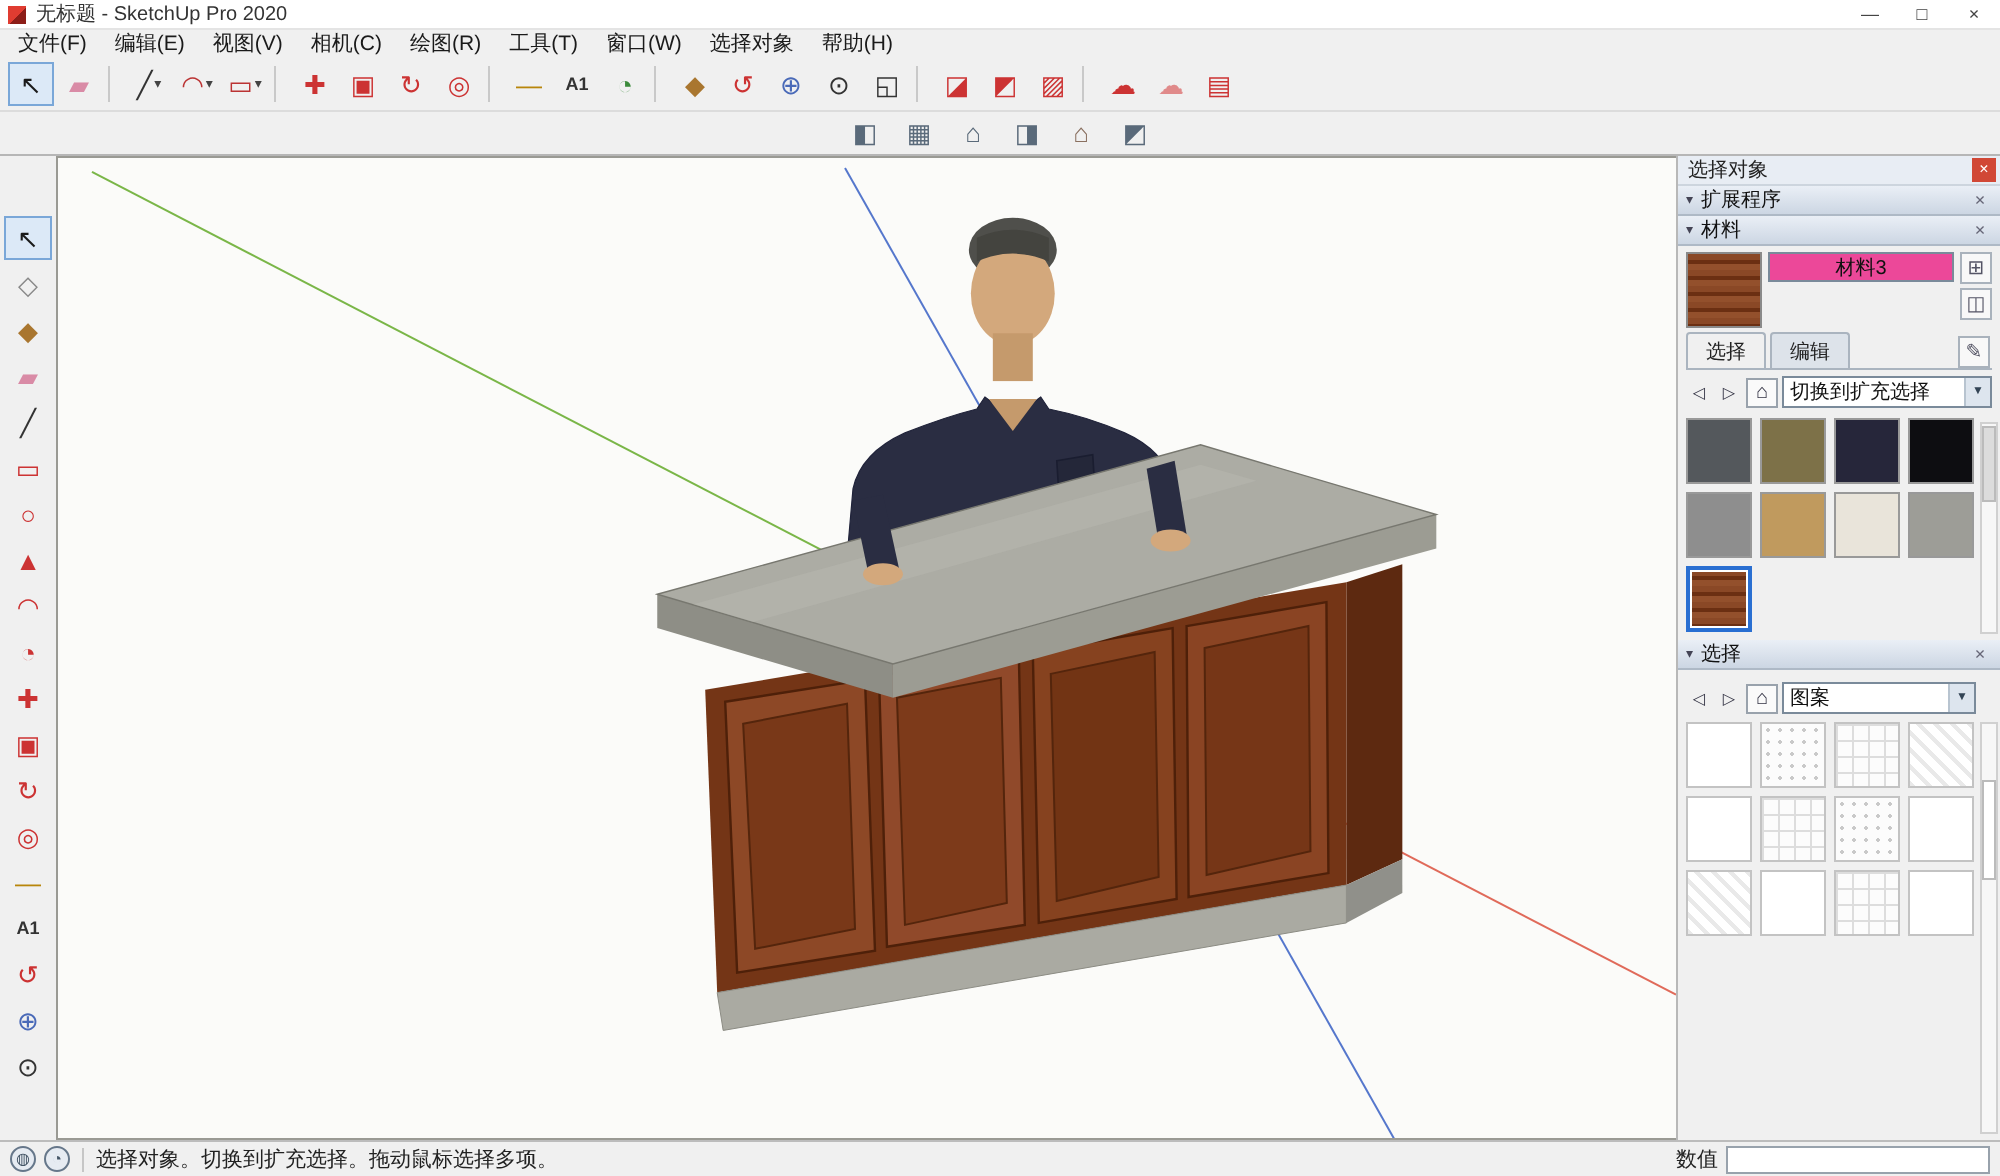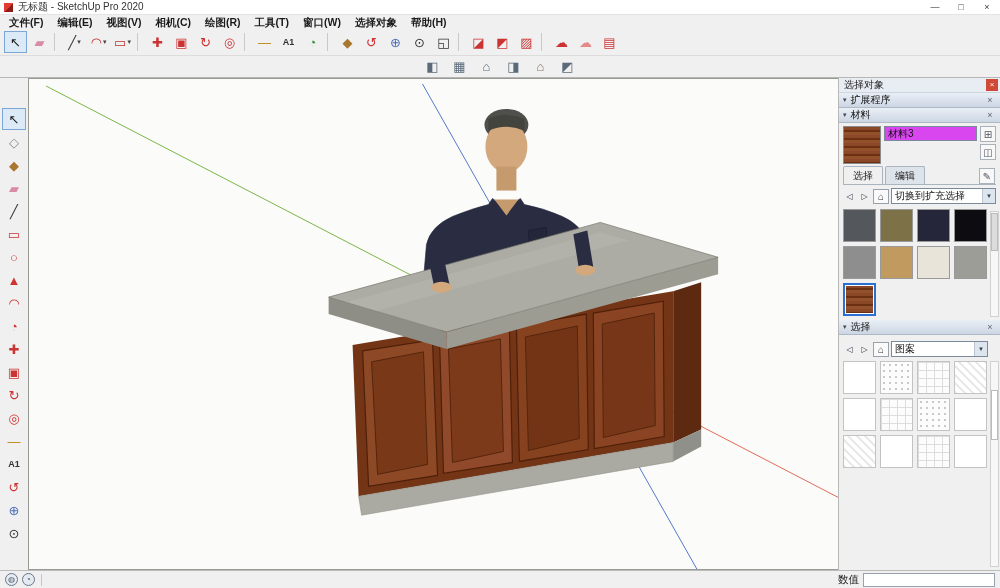--- a/index.html
+++ b/index.html
@@ -8,21 +8,21 @@
 
   
   .titlebar { height:15px; background:#ffffff; display:flex; align-items:center; padding-left:4px; border-bottom:1px solid #e4e4e4; }
   .logo { width:9px; height:9px; background:linear-gradient(135deg,#e03c31 0 55%,#8c1d18 55%); margin-right:5px; }
   .title-text { font-size:10px; color:#333; }
   .win-controls { margin-left:auto; display:flex; height:100%; }
   .win-btn { width:26px; height:100%; display:flex; align-items:center; justify-content:center; font-size:9px; color:#444; }
 
   
   .menubar { height:14px; background:#f0f0f0; display:flex; align-items:center; padding-left:2px; }
-  .menu-item { padding:0 7px; font-size:10.5px; line-height:14px; color:#1a1a1a;font-weight:bold; }
+  .menu-item { padding:0 7px; font-size:10.5px; line-height:14px; color:#1a1a1a; }
 
   
   .toolbar-main { height:27px; background:#f0f0f0; border-bottom:1px solid #dcdcdc; display:flex; align-items:center; padding-left:4px; gap:1px; }
   .tb-btn { width:23px; height:22px; display:flex; align-items:center; justify-content:center; flex:none; }
   .tb-btn .glyph { font-size:13px; line-height:1; }
   .tb-btn .caret { font-size:7px; color:#444; margin-left:1px; }
   .tb-btn .caret:empty { display:none; }
   .tb-btn.active { background:#dce9f7; border:1px solid #7aa7d8; }
   .tb-btn.small .glyph { font-size:9px; font-weight:bold; }
   .tb-btn.sep { width:6px; height:18px; border-left:1px solid #c9c9c9; margin:0 2px; }
@@ -49,21 +49,21 @@
   .sec-header { height:15px; flex:none; background:linear-gradient(#eaeff6,#ccd6e3); border-bottom:1px solid #aeb9c6; display:flex; align-items:center; padding:0 4px; font-size:10px; color:#111; }
   .sec-arrow { font-size:7px; margin-right:4px; color:#445; }
   .sec-close { margin-left:auto; font-size:9px; color:#667; width:12px; text-align:center; }
   .entity-body { height:95px; flex:none; background:#f4f4f4; padding:4px 6px; font-size:10.5px; color:#222; }
 
   .materials-body { flex:none; padding:3px 4px 4px; position:relative; }
   .mat-row1 { display:flex; gap:3px; }
   .mat-thumb { width:38px; height:38px; border:1px solid #8a8a8a; flex:none; }
   .wood-tex { background:repeating-linear-gradient(180deg,#8a4826 0 3px,#6b2f12 3px 5px,#93502c 5px 8px); }
   .mat-fields { flex:1; }
-  .mat-name { width:100%; height:15px; background:#d946ef; border:1px solid #7a8a9a; font-size:10px; padding:0 3px; color:#111; font-family:inherit; }
+  .mat-name { width:100%; height:15px; background:#ec4899; border:1px solid #7a8a9a; font-size:10px; padding:0 3px; color:#111; font-family:inherit;text-align:center; }
   .mat-side { display:flex; flex-direction:column; gap:2px; }
   .mat-btn { width:16px; height:16px; border:1px solid #a9b2bc; background:#f8f8f8; font-size:10px; display:flex; align-items:center; justify-content:center; color:#556; flex:none; }
   .mat-tabs { display:flex; align-items:flex-end; height:19px; margin-top:2px; border-bottom:1px solid #aab4bf; padding-right:1px; }
   .tab { padding:2px 9px 1px; font-size:10px; border:1px solid #aab4bf; border-bottom:none; background:#dde3ea; margin-right:2px; border-radius:2px 2px 0 0; }
   .tab.active { background:#f0f0f0; }
   .tabs-spacer { flex:1; }
   .nav-row { display:flex; align-items:center; gap:2px; margin-top:3px; }
   .nav-btn { width:13px; height:14px; font-size:8px; display:flex; align-items:center; justify-content:center; color:#334; }
   .home-btn { width:16px; height:15px; border:1px solid #99a2ac; background:#fafafa; font-size:10px; display:flex; align-items:center; justify-content:center; color:#334; }
   .combo { flex:1; height:16px; background:#fff; border:1px solid #7a8a9a; display:flex; align-items:center; font-size:10px; padding-left:3px; color:#111; overflow:hidden; white-space:nowrap; }
@@ -504,17 +504,18 @@
           <div class="scroll-thumb" style="top:28px;height:50px;background:#fff;"></div>
         </div>
       </div>
     </div>
   </div>
 
   <div class="statusbar">
     <div class="sb-circle">◍</div>
     <div class="sb-circle">◔</div>
     <div class="sb-sep"></div>
+    <span class="sb-hint">选择对象。切换到扩充选择。拖动鼠标选择多项。</span>
     <span class="sb-value-label">数值</span>
     <input class="sb-input" readonly="" value="" style="">
   </div>
 
 </div>
 
 </body></html>

